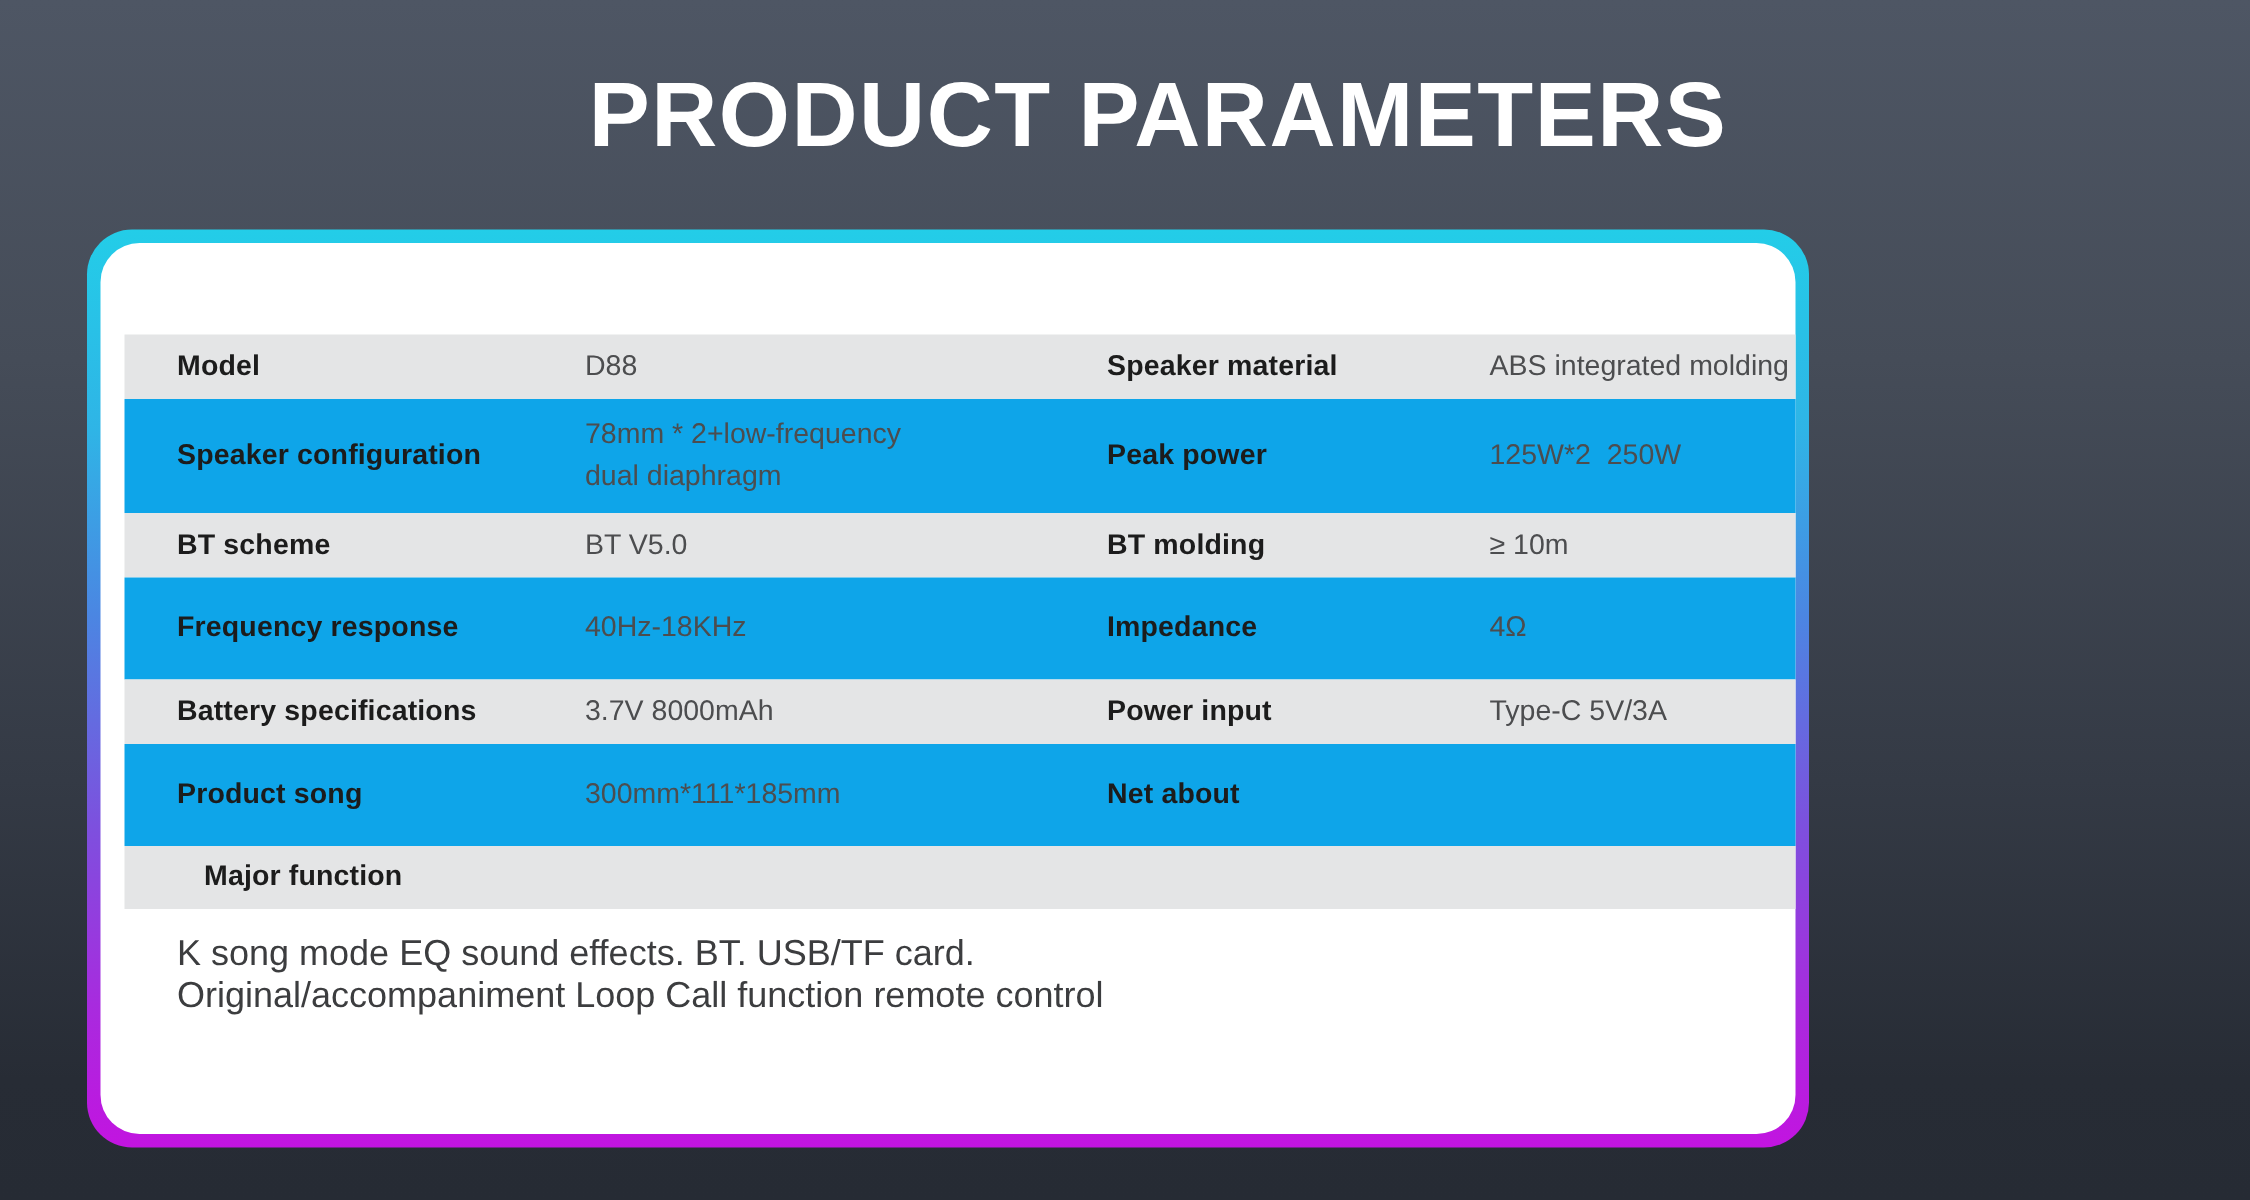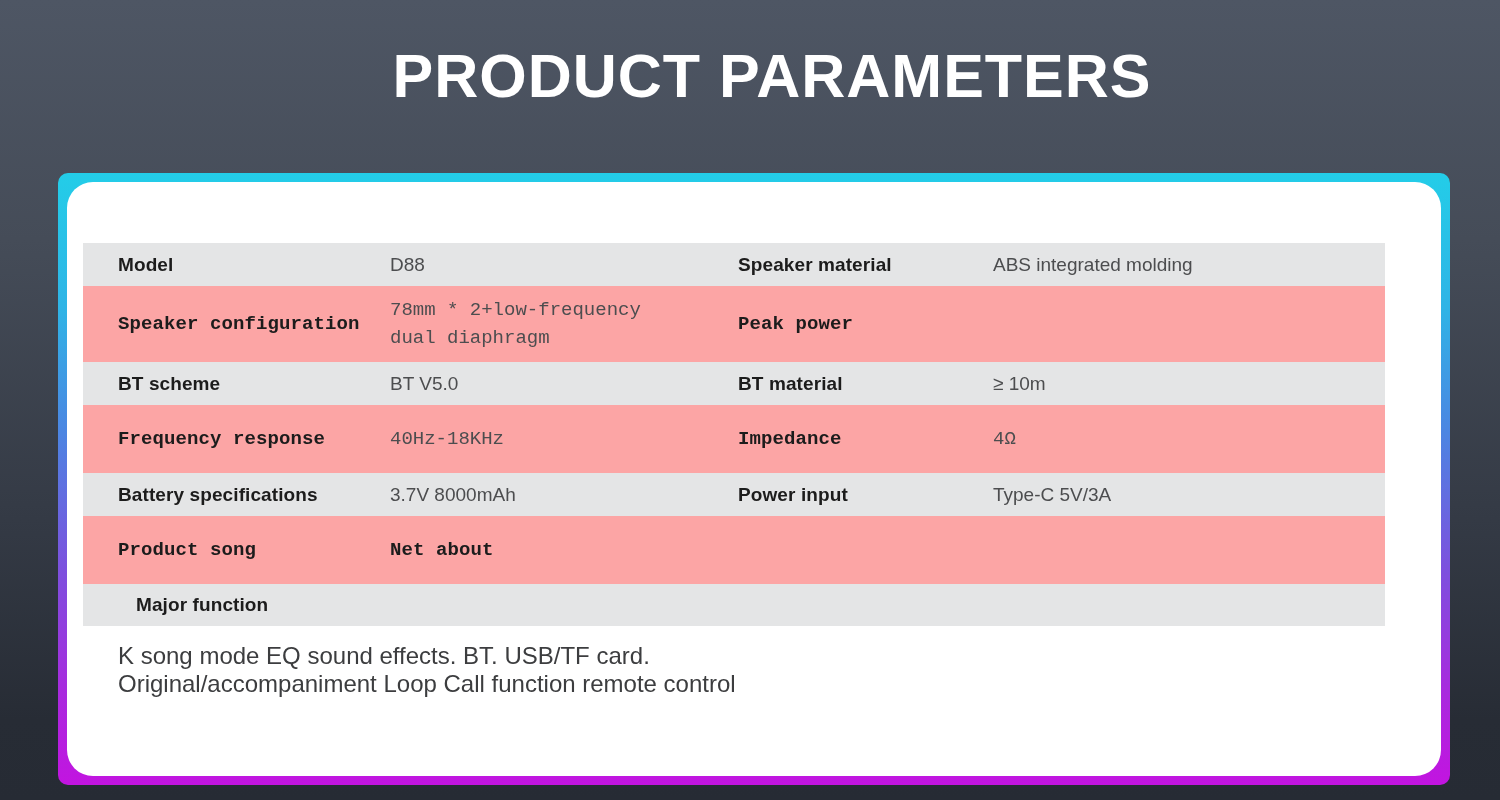--- a/index.html
+++ b/index.html
@@ -19,44 +19,43 @@
     font-size: 61px;
     font-weight: 700;
     letter-spacing: 1px;
     color: #ffffff;
     line-height: 80px;
     padding-left: 44px;
   }
   .card-border {
     position: absolute;
     left: 58px; top: 153px;
-    width: 1392px; height: 612px;
-    border-radius: 10px;
+    width: 1148px; height: 612px;
+    border-radius: 30px;
     padding: 9px;
     background: linear-gradient(180deg, #23cde8 0%, #2fb4e6 22%, #4b86e2 42%, #7d50de 65%, #a92ade 85%, #c214e0 100%);
-    margin-top: 20px;
   }
   .card {
     width: 100%; height: 100%;
     background: #ffffff;
     border-radius: 26px;
     overflow: hidden;
   }
   .spec-table {
     margin: 61px 0 0 16px;
     width: 1302px;
   }
   .row {
     display: grid;
     grid-template-columns: 272px 348px 255px 1fr;
     align-items: center;
     padding-left: 35px;
   }
   .row.gray  { background: #e4e5e6; height: 43px; }
-  .row.white { background: #fca5a5; height: 68px; font-family: Liberation Mono, monospace; }
+  .row.white { background: #0ea5e9; height: 68px; }
   .row.tall  { height: 76px; }
   .spec-label {
     font-size: 19px;
     font-weight: 600;
     color: #1c1c1c;
     letter-spacing: 0.1px;
   }
   .spec-value {
     font-size: 19px;
     font-weight: 400;
@@ -92,45 +91,47 @@
         <span class="spec-value">D88</span>
         <span class="spec-label">Speaker material</span>
         <span class="spec-value">ABS integrated molding</span>
       </div>
 
       <div class="row white tall">
         <span class="spec-label">Speaker configuration</span>
         <span class="spec-value">78mm * 2+low-frequency
 dual diaphragm</span>
         <span class="spec-label">Peak power</span>
+        <span class="spec-value">125W*2  250W</span>
       </div>
 
       <div class="row gray">
         <span class="spec-label">BT scheme</span>
         <span class="spec-value">BT V5.0</span>
-        <span class="spec-label">BT material</span>
+        <span class="spec-label">BT molding</span>
         <span class="spec-value">≥ 10m</span>
       </div>
 
       <div class="row white">
         <span class="spec-label">Frequency response</span>
         <span class="spec-value">40Hz-18KHz</span>
         <span class="spec-label">Impedance</span>
         <span class="spec-value">4Ω</span>
       </div>
 
       <div class="row gray">
         <span class="spec-label">Battery specifications</span>
         <span class="spec-value">3.7V 8000mAh</span>
         <span class="spec-label">Power input</span>
         <span class="spec-value">Type-C 5V/3A</span>
       </div>
 
       <div class="row white">
         <span class="spec-label">Product song</span>
+        <span class="spec-value">300mm*111*185mm</span>
         <span class="spec-label">Net about</span>
       </div>
 
       <div class="major-row">
         <span class="spec-label">Major function</span>
       </div>
 
       <div class="func-text">
         <div>K song mode EQ sound effects. BT. USB/TF card.</div>
         <div>Original/accompaniment Loop Call function remote control</div>

